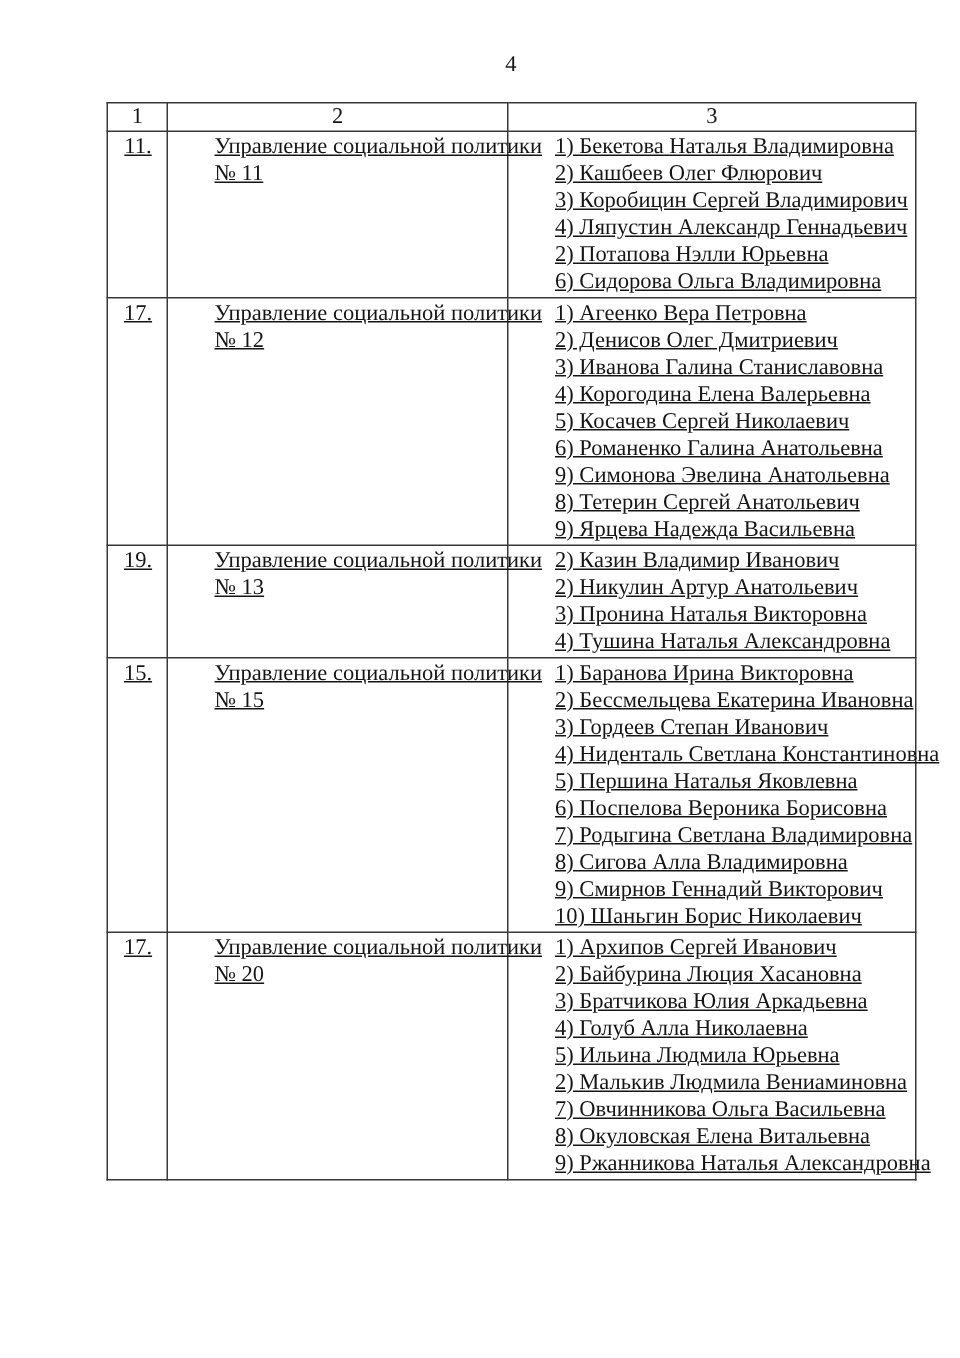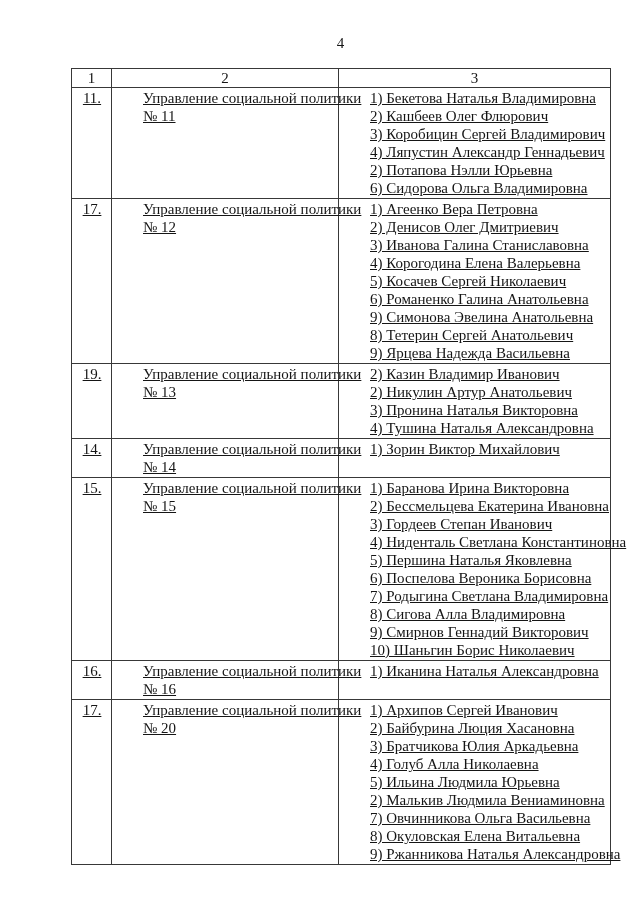--- a/index.html
+++ b/index.html
@@ -116,56 +116,36 @@
           <div class="dept-line">№ 13</div>
         </td>
         <td>
           <div class="member-line">2) Казин Владимир Иванович</div>
           <div class="member-line">2) Никулин Артур Анатольевич</div>
           <div class="member-line">3) Пронина Наталья Викторовна</div>
           <div class="member-line">4) Тушина Наталья Александровна</div>
         </td>
       </tr>
       <tr>
-        <td class="c-num">14.</td>
-        <td>
-          <div class="dept-line">Управление социальной политики</div>
-          <div class="dept-line">№ 14</div>
-        </td>
-        <td>
-          <div class="member-line">1) Зорин Виктор Михайлович</div>
-        </td>
-      </tr>
-      <tr>
         <td class="c-num">15.</td>
         <td>
           <div class="dept-line">Управление социальной политики</div>
           <div class="dept-line">№ 15</div>
         </td>
         <td>
           <div class="member-line">1) Баранова Ирина Викторовна</div>
           <div class="member-line">2) Бессмельцева Екатерина Ивановна</div>
           <div class="member-line">3) Гордеев Степан Иванович</div>
           <div class="member-line">4) Ниденталь Светлана Константиновна</div>
           <div class="member-line">5) Першина Наталья Яковлевна</div>
           <div class="member-line">6) Поспелова Вероника Борисовна</div>
           <div class="member-line">7) Родыгина Светлана Владимировна</div>
           <div class="member-line">8) Сигова Алла Владимировна</div>
           <div class="member-line">9) Смирнов Геннадий Викторович</div>
           <div class="member-line">10) Шаньгин Борис Николаевич</div>
-        </td>
-      </tr>
-      <tr>
-        <td class="c-num">16.</td>
-        <td>
-          <div class="dept-line">Управление социальной политики</div>
-          <div class="dept-line">№ 16</div>
-        </td>
-        <td>
-          <div class="member-line">1) Иканина Наталья Александровна</div>
         </td>
       </tr>
       <tr>
         <td class="c-num">17.</td>
         <td>
           <div class="dept-line">Управление социальной политики</div>
           <div class="dept-line">№ 20</div>
         </td>
         <td>
           <div class="member-line">1) Архипов Сергей Иванович</div>

